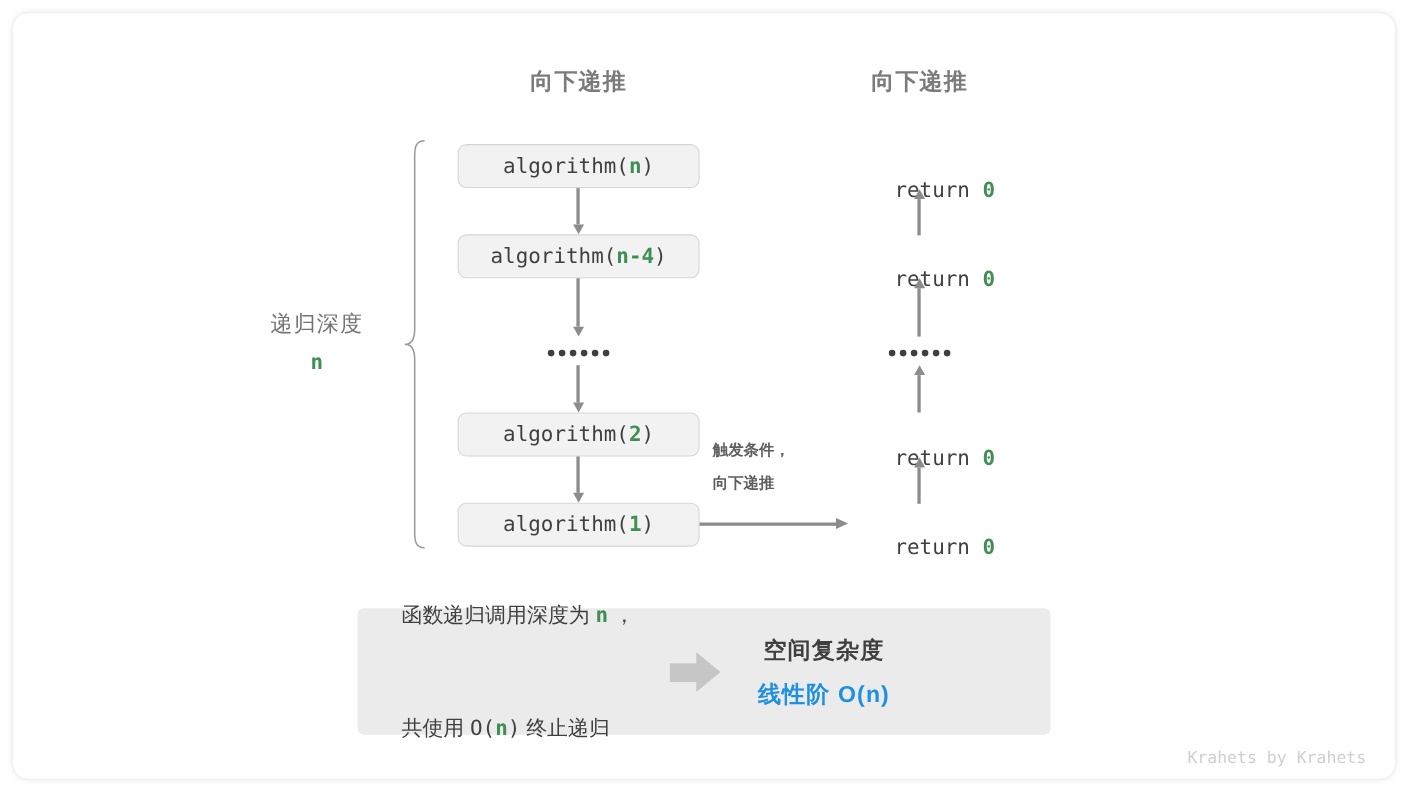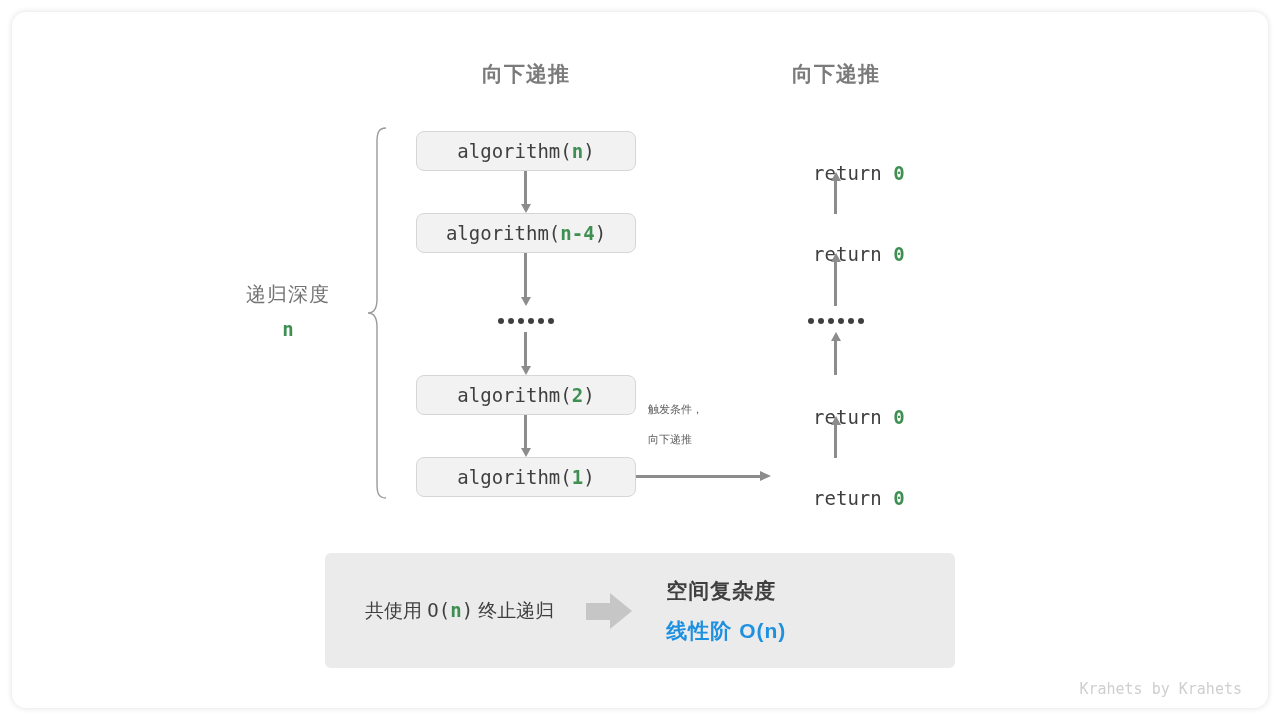--- a/index.html
+++ b/index.html
@@ -179,22 +179,22 @@
     width: 0; height: 0;
     border-top: 5.5px solid transparent;
     border-bottom: 5.5px solid transparent;
     border-left: 11px solid #8c8c8c;
   }
 
   
   #terminate-label {
     position: absolute;
     left: 648px; top: 394px;
-    font-size: 11px;
-    font-weight: normal;
+    font-size: 14px;
+    font-weight: bold;
     color: #5e5e5e;
     line-height: 30px;
     white-space: nowrap;
   }
 
   
   #brace {
     position: absolute;
     left: 366px; top: 126px;
     width: 24px; height: 374px;
@@ -263,20 +263,21 @@
     position: absolute;
     left: 24px; top: 0;
     width: 0; height: 0;
     border-top: 18px solid transparent;
     border-bottom: 18px solid transparent;
     border-left: 22px solid #c6c6c6;
   }
   #summary-right {
     flex: 0 0 auto;
     margin-left: 34px;
+    text-align: center;
     white-space: nowrap;
   }
   #summary-right .title {
     display: block;
     font-size: 21px;
     font-weight: bold;
     color: #3f3f3f;
     letter-spacing: 1px;
   }
   #summary-right .value {
@@ -398,20 +399,21 @@
     <div>触发条件，</div>
     <div>向下递推</div>
   </div>
   <div id="h-arrow">
     <div class="shaft"></div>
     <div class="head"></div>
   </div>
 
   <div id="summary">
     <div id="summary-left">
+      <div><span>函数递归调用深度为 </span><span class="gn">n</span><span> ，</span></div>
       <div><span>共使用 </span><span class="mono">O(</span><span class="gn">n</span><span class="mono">)</span><span> 终止递归</span></div>
     </div>
     <div id="block-arrow">
       <div class="tail"></div>
       <div class="tip"></div>
     </div>
     <div id="summary-right">
       <span class="title">空间复杂度</span>
       <span class="value">线性阶 O(n)</span>
     </div>

